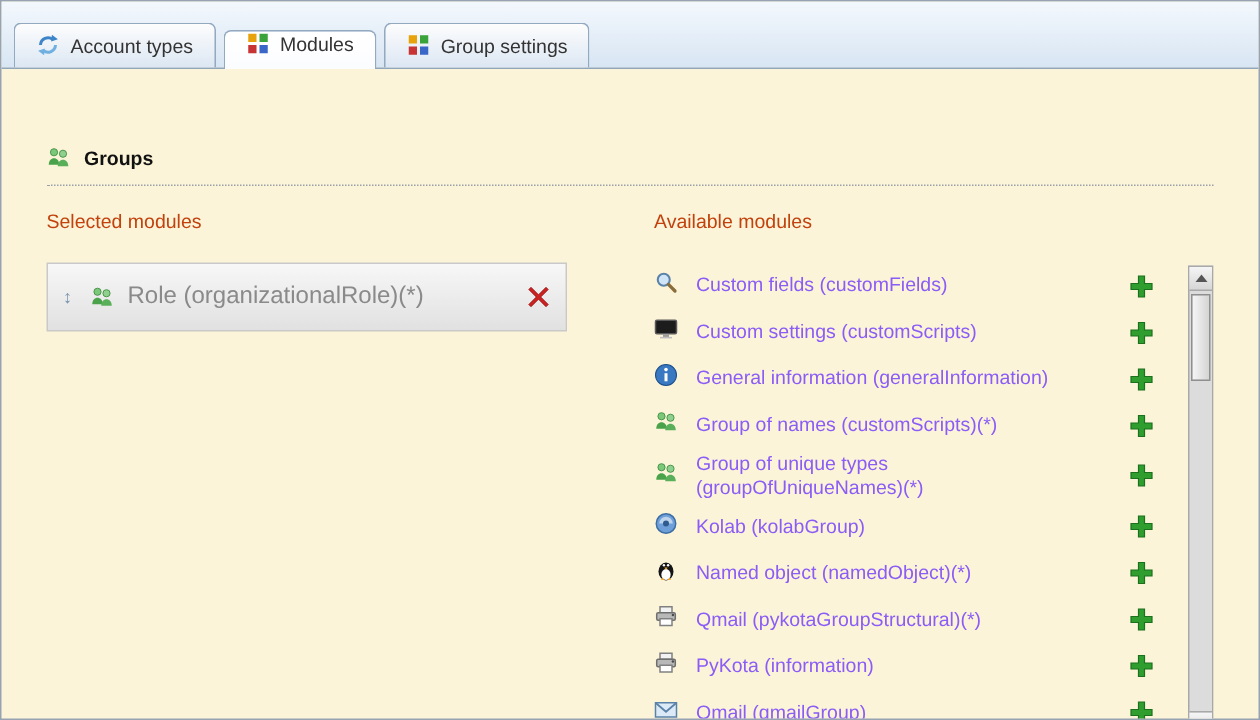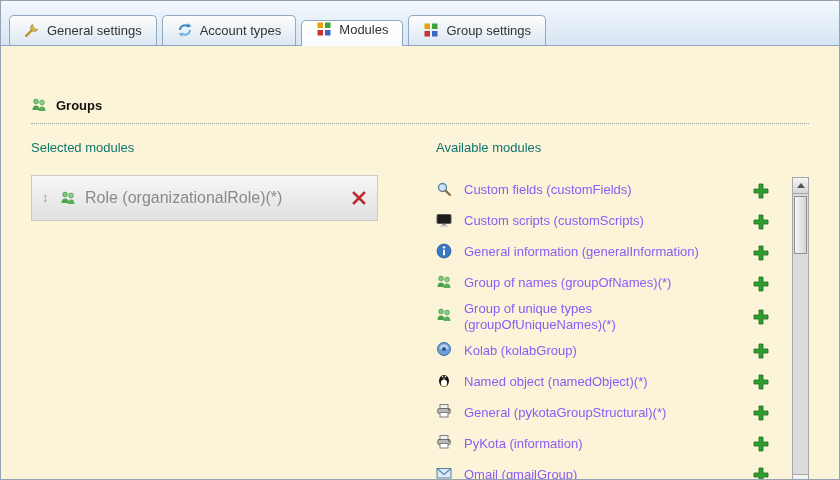--- a/index.html
+++ b/index.html
@@ -11,21 +11,21 @@
   .tab { display:flex; align-items:center; gap:7px; padding:6px 14px 7px; border:1px solid #93a9c0; border-bottom:none; border-radius:5px 5px 0 0; background:linear-gradient(#fdfdfd,#dce7f3); font-size:13px; color:#333; cursor:pointer; position:relative; }
   .tab.active { background:linear-gradient(#ffffff,#fbfcfe); padding-top:0; padding-bottom:9px; margin-bottom:-1px; z-index:2; }
   .tab .ticon { width:16px; height:16px; display:inline-block; }
 
   
   .content { padding:30px 30px 0 30px; height:435px; }
   .section-head { display:flex; align-items:center; gap:9px; font-size:13px; font-weight:bold; color:#111; padding-bottom:10px; border-bottom:1px dotted #9aa0a8;margin-top:21px; }
   .columns { display:flex; margin-top:16px; }
   .col-left { width:375px; flex:none; }
   .col-right { flex:1; margin-left:30px; }
-  .col-label { font-size:13px; color:#0f766e; margin-bottom:20px; }
+  .col-label { font-size:13px; color:#c2410c; margin-bottom:20px; }
 
   
   .selected-item { display:flex; align-items:center; width:347px; height:46px; padding:0 10px; border:1px solid #c9c9c9; background:linear-gradient(#f7f7f7,#e1e1e1); }
   .drag-handle { color:#7a93ad; font-size:12px; margin-right:12px; cursor:grab; }
   .selected-label { flex:1; color:#8a8a8a; font-size:16px; margin-left:9px; }
   .icon16 { width:16px; height:16px; display:inline-block; flex:none; }
 
   
   .avail-wrap { position:relative; padding-right:26px; height:320px; overflow:hidden; }
   .avail-item { display:flex; align-items:center; min-height:31px; padding:2px 0; }
@@ -43,29 +43,20 @@
   .tri-up { width:0; height:0; border-left:4px solid transparent; border-right:4px solid transparent; border-bottom:5px solid #555; margin:5px auto 0; }
   .tri-down { width:0; height:0; border-left:4px solid transparent; border-right:4px solid transparent; border-top:5px solid #555; margin:5px auto 0; }
   .sb-thumb { position:absolute; top:18px; left:1px; right:1px; height:58px; background:linear-gradient(90deg,#f6f6f6,#d4d4d4); border:1px solid #8f8f8f; cursor:grab; }
 </style>
 </head>
 <body>
 
 <div class="page">
 
   <div class="tabbar">
-    <div class="tab">
-      <span class="ticon">
-        <svg width="16" height="16" viewBox="0 0 16 16">
-            <path d="M2.2 13.8 8.4 7.6" stroke="#b8962e" stroke-width="2.4" stroke-linecap="round" fill="none"></path>
-            <path d="M8.6 2.4a3.7 3.7 0 1 0 5 5l-2.6-.5-1.9-1.9z" fill="#dcba45" stroke="#8a6d1d" stroke-width="0.6"></path>
-          </svg>
-      </span>
-      <span>General settings</span>
-    </div>
     <div class="tab">
       <span class="ticon">
         <svg width="16" height="16" viewBox="0 0 16 16">
             <path d="M3 8a5 5 0 0 1 8.2-3.6" fill="none" stroke="#3d85c8" stroke-width="2"></path>
             <polygon points="10.6,1.2 14.6,4.2 10.2,5.6" fill="#3d85c8"></polygon>
             <path d="M13 8a5 5 0 0 1-8.2 3.6" fill="none" stroke="#6fb0e0" stroke-width="2"></path>
             <polygon points="5.4,14.8 1.4,11.8 5.8,10.4" fill="#6fb0e0"></polygon>
           </svg>
       </span>
       <span>Account types</span>
@@ -152,21 +143,21 @@
           </div>
 
           <div class="avail-item">
             <span class="avail-icon">
               <svg width="16" height="16" viewBox="0 0 16 16">
                   <rect x="1" y="2.5" width="14" height="9" rx="1" fill="#1c1c1c" stroke="#5a5a5a"></rect>
                   <rect x="6" y="12" width="4" height="1.6" fill="#9a9a9a"></rect>
                   <rect x="4" y="13.6" width="8" height="1" fill="#bdbdbd"></rect>
                 </svg>
             </span>
-            <span class="avail-label">Custom scripts (customScripts)</span>
+            <span class="avail-label">Custom settings (customScripts)</span>
             <span class="add-btn">
               <svg width="16" height="16" viewBox="0 0 16 16">
                   <path d="M6 1h4v5h5v4h-5v5H6v-5H1V6h5z" fill="#2f9e2f" stroke="#1d701d" stroke-width="0.8"></path>
                 </svg>
             </span>
           </div>
 
           <div class="avail-item">
             <span class="avail-icon">
               <svg width="16" height="16" viewBox="0 0 16 16">
@@ -185,21 +176,21 @@
 
           <div class="avail-item">
             <span class="avail-icon">
               <svg width="16" height="16" viewBox="0 0 16 16">
                   <circle cx="5" cy="4.5" r="2.4" fill="#7bc87b" stroke="#3e8e3e" stroke-width="0.6"></circle>
                   <path d="M1.5 12.9c0-2.9 1.6-4.4 3.5-4.4s3.5 1.5 3.5 4.4z" fill="#4aa34a"></path>
                   <circle cx="11" cy="5.5" r="2.4" fill="#8fd08f" stroke="#3e8e3e" stroke-width="0.6"></circle>
                   <path d="M7.5 13.9c0-2.9 1.6-4.4 3.5-4.4s3.5 1.5 3.5 4.4z" fill="#5ab05a"></path>
                 </svg>
             </span>
-            <span class="avail-label">Group of names (groupOfNames)(*)</span>
+            <span class="avail-label">Group of names (customScripts)(*)</span>
             <span class="add-btn">
               <svg width="16" height="16" viewBox="0 0 16 16">
                   <path d="M6 1h4v5h5v4h-5v5H6v-5H1V6h5z" fill="#2f9e2f" stroke="#1d701d" stroke-width="0.8"></path>
                 </svg>
             </span>
           </div>
 
           <div class="avail-item">
             <span class="avail-icon">
               <svg width="16" height="16" viewBox="0 0 16 16">
@@ -255,21 +246,21 @@
 
           <div class="avail-item">
             <span class="avail-icon">
               <svg width="16" height="16" viewBox="0 0 16 16">
                   <rect x="4" y="1.5" width="8" height="4" fill="#f2f2f2" stroke="#808080"></rect>
                   <rect x="1.8" y="5.5" width="12.4" height="5" rx="1" fill="#b8b8b8" stroke="#6e6e6e"></rect>
                   <rect x="4" y="9.5" width="8" height="4.5" fill="#ffffff" stroke="#808080"></rect>
                   <circle cx="12.6" cy="7" r="0.8" fill="#4a4a4a"></circle>
                 </svg>
             </span>
-            <span class="avail-label">General (pykotaGroupStructural)(*)</span>
+            <span class="avail-label">Qmail (pykotaGroupStructural)(*)</span>
             <span class="add-btn">
               <svg width="16" height="16" viewBox="0 0 16 16">
                   <path d="M6 1h4v5h5v4h-5v5H6v-5H1V6h5z" fill="#2f9e2f" stroke="#1d701d" stroke-width="0.8"></path>
                 </svg>
             </span>
           </div>
 
           <div class="avail-item">
             <span class="avail-icon">
               <svg width="16" height="16" viewBox="0 0 16 16">

